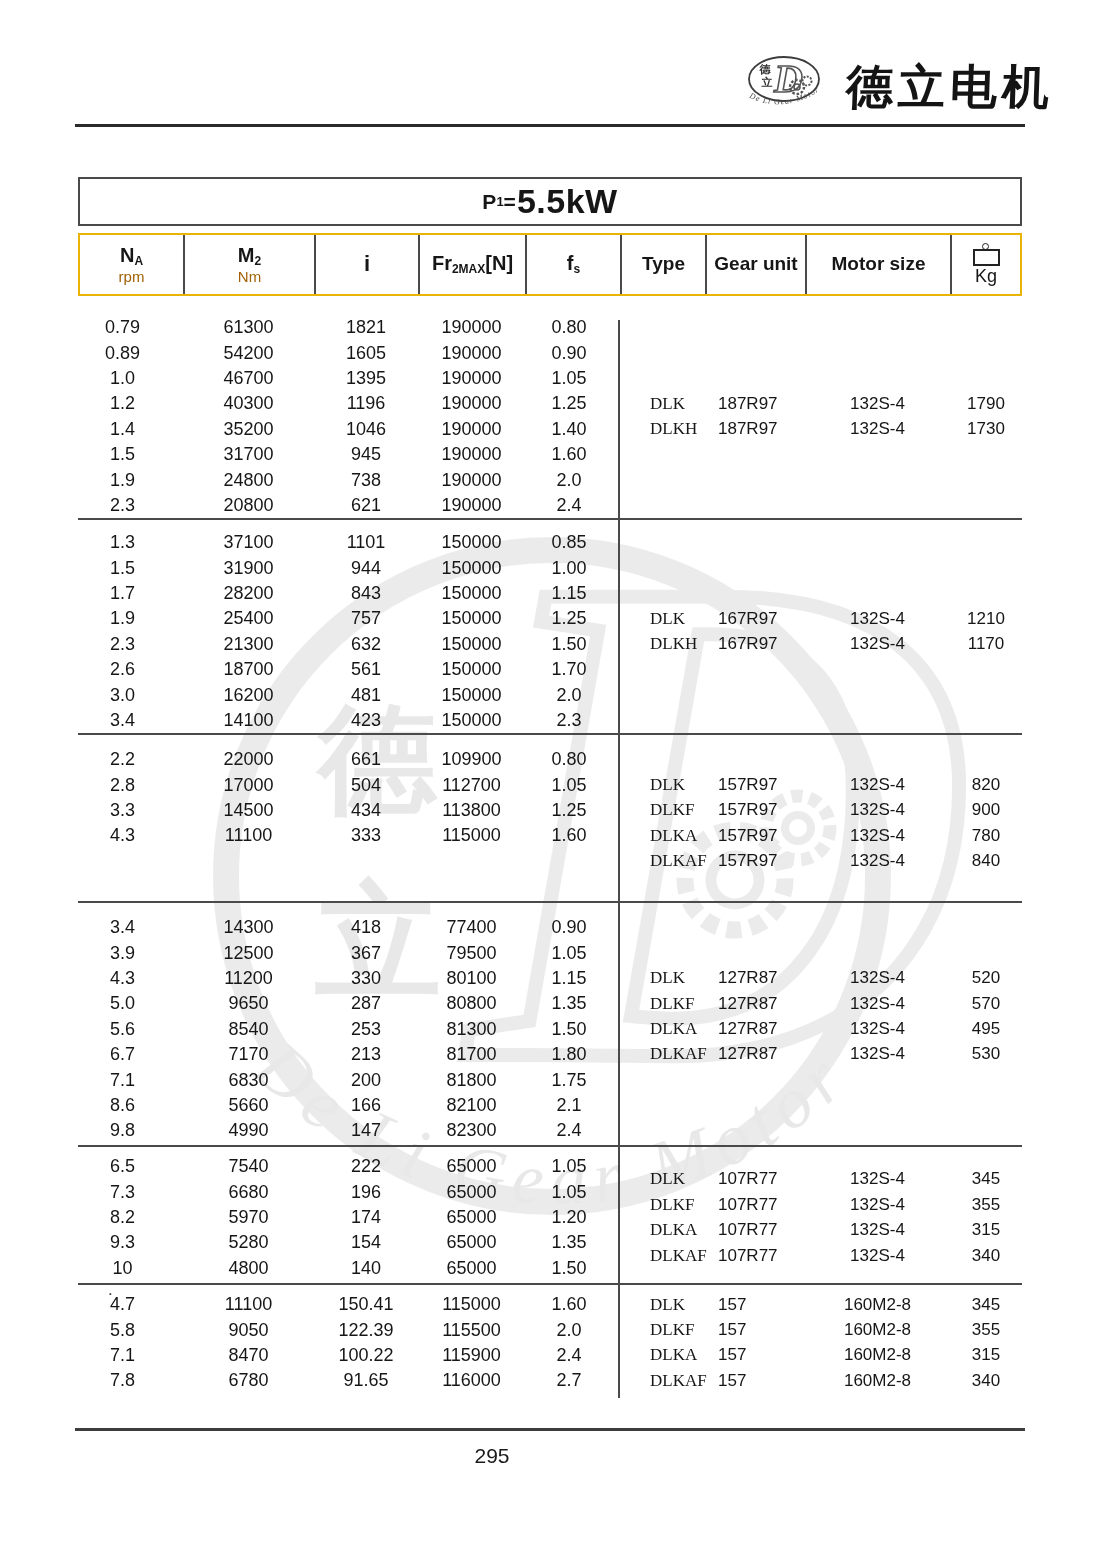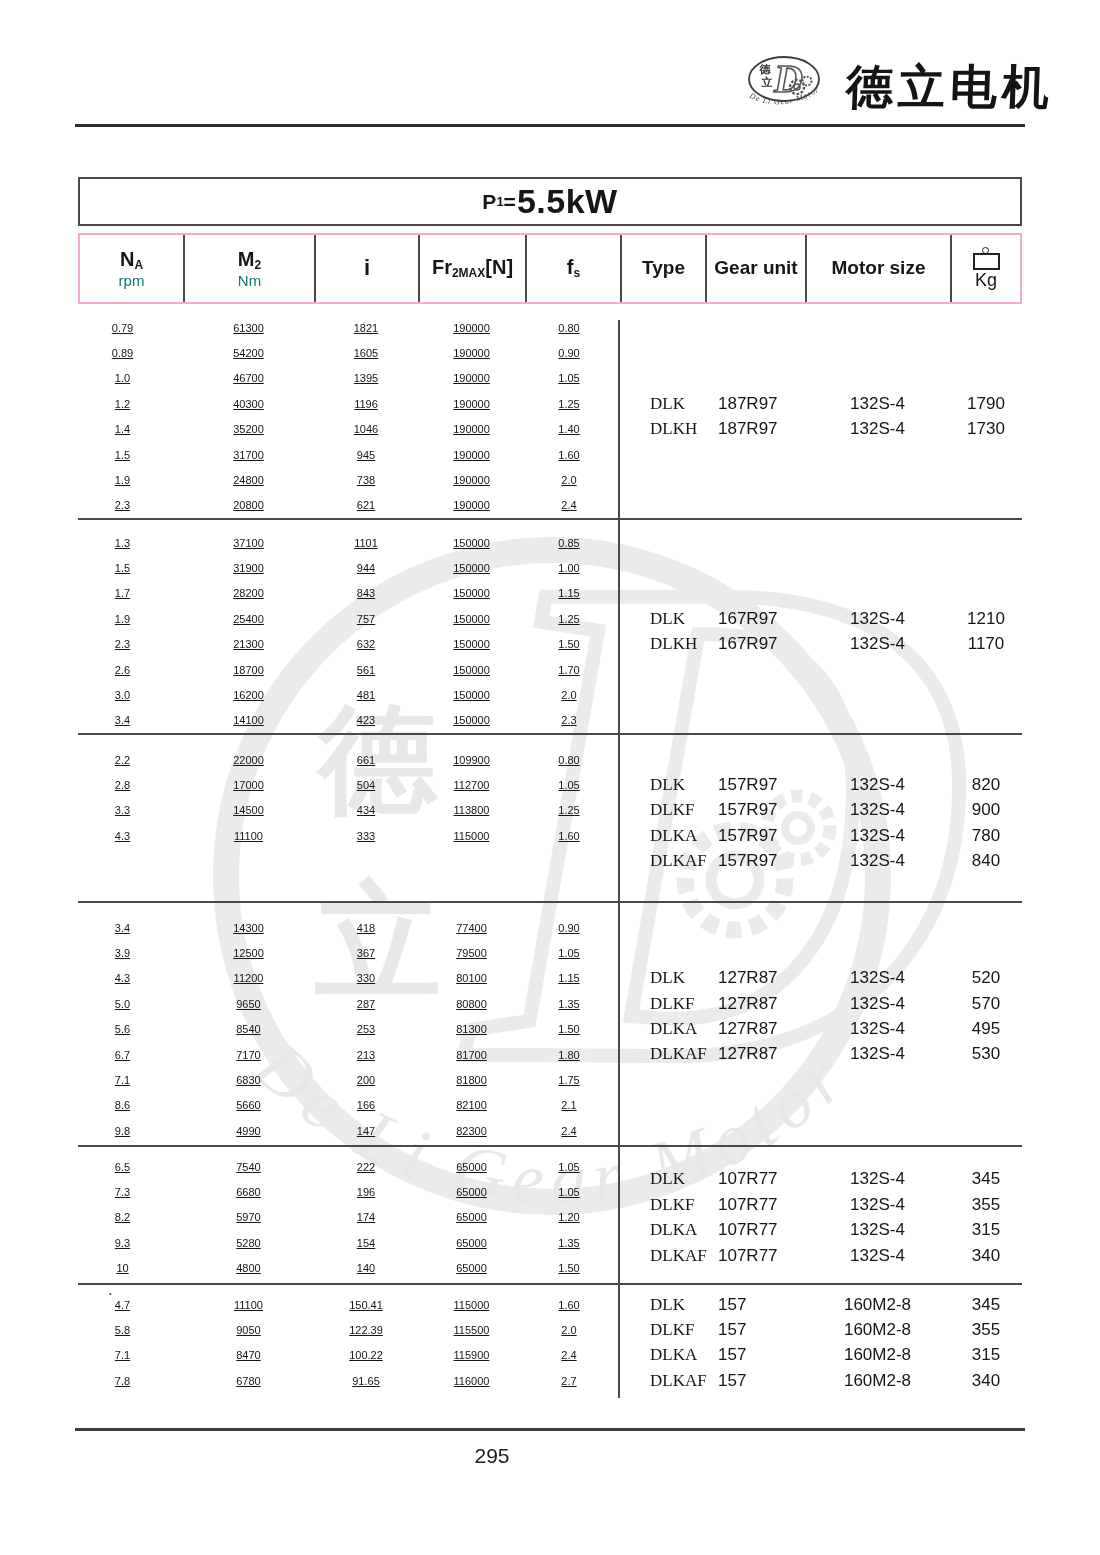--- a/index.html
+++ b/index.html
@@ -24,32 +24,32 @@
     position:absolute; left:78px; top:177px; width:944px; height:49px;
     border:2px solid #4a4a4a; display:flex; align-items:center; justify-content:center;
   }
   .title-box .p-sym { font-weight:bold; font-size:21px; }
   .title-box .p-sub { font-weight:bold; font-size:13px; vertical-align:-2px; }
   .title-box .p-eq  { font-weight:bold; font-size:21px; }
   .title-box .p-val { font-weight:bold; font-size:34px; letter-spacing:0.5px; margin-left:1px; }
 
   
   .head-row {
-    position:absolute; left:78px; top:233px; width:944px; height:71px;
-    border:2px solid #f9a8d4; display:grid;
+    position:absolute; left:78px; top:233px; width:944px; height:63px;
+    border:2px solid #eab308; display:grid;
     grid-template-columns:105px 131px 104px 107px 95px 85px 100px 145px auto;
   }
   .hcell {
     border-right:2px solid #4a4a4a; display:flex; flex-direction:column;
     align-items:center; justify-content:center; line-height:1.1;
   }
   .hcell:last-child { border-right:none; }
   .h-sym  { font-weight:bold; font-size:20px; }
   .h-sub  { font-weight:bold; font-size:12px; vertical-align:-3px; }
-  .h-unit { font-size:15px; color:#0f766e; margin-top:1px; }
+  .h-unit { font-size:15px; color:#a16207; margin-top:1px; }
   .h-label{ font-weight:bold; font-size:19px; }
   .h-i    { font-weight:bold; font-size:22px; }
   .weight-icon { position:relative; width:27px; height:23px; margin-bottom:1px; }
   .weight-icon .w-knob {
     position:absolute; left:50%; top:0; width:7px; height:7px; margin-left:-4px;
     border:1.6px solid #222; border-radius:50%; background:#fff;
   }
   .weight-icon .w-body {
     position:absolute; left:0; top:6px; width:27px; height:17px;
     border:2px solid #222; background:#fff;
@@ -62,21 +62,21 @@
   .block { position:relative; border-bottom:2px solid #4a4a4a; }
   .block-0 { height:222px; padding-top:17px; }
   .block-1 { height:215px; padding-top:10px; }
   .block-2 { height:168px; padding-top:12px; }
   .block-3 { height:244px; padding-top:12px; }
   .block-4 { height:138px; padding-top:7px;  }
   .block-5 { height:141px; padding-top:7px; border-bottom:none; }
 
   .lrow {
     display:grid; grid-template-columns:105px 131px 104px 107px 95px;
-    height:25.4px; align-items:center; font-size:11px;text-decoration:underline;
+    height:25.4px; align-items:center; font-size:18px;
   }
   .lrow span { text-align:center; display:block; }
   .lrow .c-na { padding-right:16px; }
   .lrow .c-fs { padding-right:7px; }
 
   .right-col {
     position:absolute; left:542px; width:402px; display:flex;
     flex-direction:column; justify-content:center;
   }
   .block-0 .right-col { top:17px; height:203.2px; }

